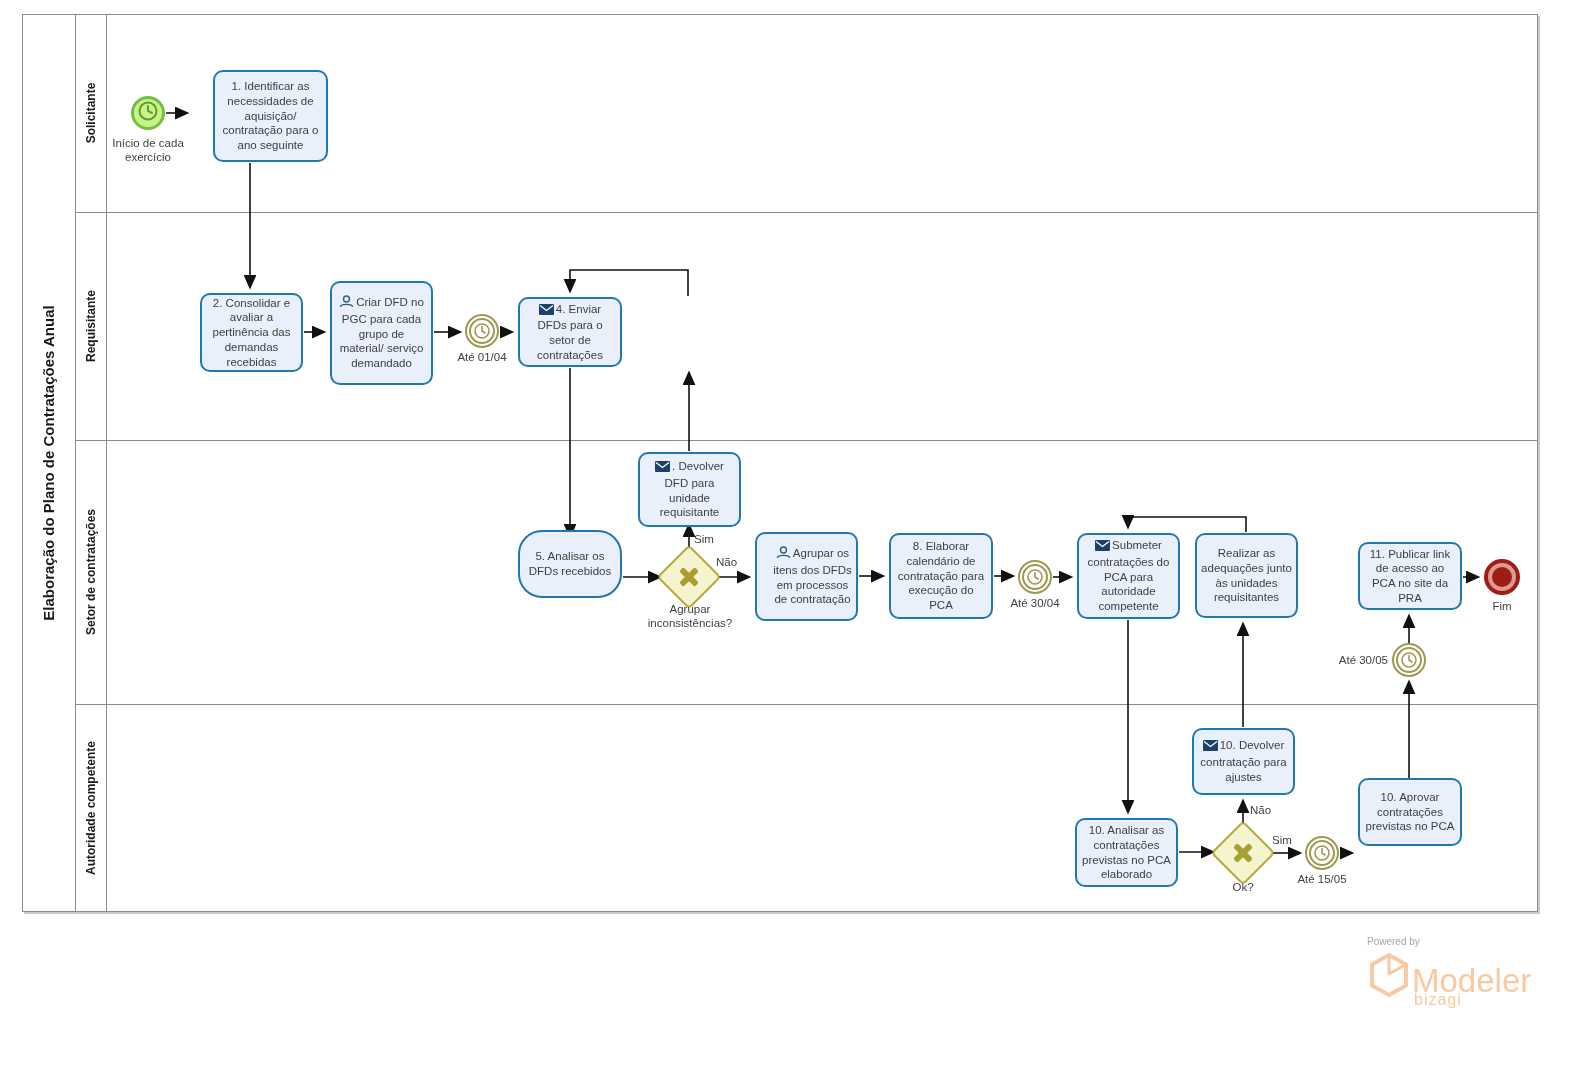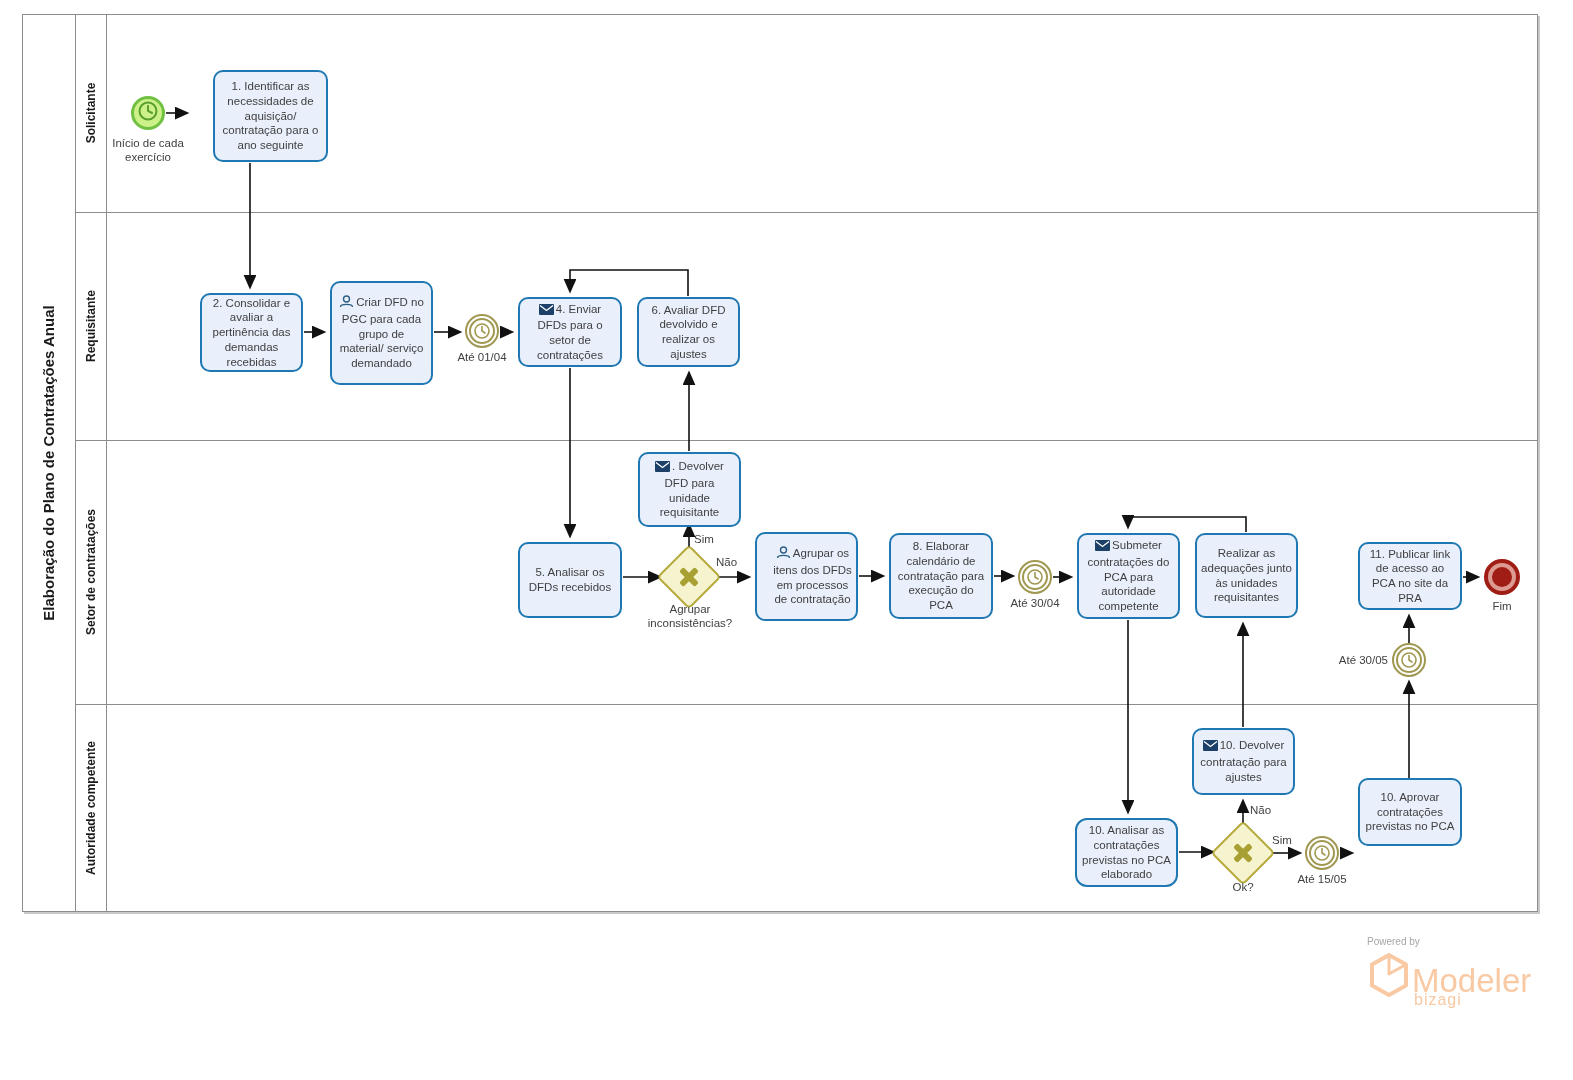--- a/index.html
+++ b/index.html
@@ -146,36 +146,33 @@
     <div>
       <span class="ticon">
         <svg width="15" height="11" viewBox="0 0 15 11">
           <rect width="15" height="11" rx="1" fill="#1d4068"></rect>
           <path d="M1,1.5 L7.5,6.5 L14,1.5" fill="none" stroke="#fff" stroke-width="1.3"></path>
         </svg>
       </span><span>4. Enviar DFDs para o setor de contratações</span>
     </div>
   </div>
 
-  <div class="task" style="left:637px; top:297px; width:103px; height:70px;">
-    <span>6. Avaliar DFD devolvido e realizar os ajustes</span>
-  </div>
 
   <div class="task" style="left:638px; top:452px; width:103px; height:75px;">
     <div>
       <span class="ticon">
         <svg width="15" height="11" viewBox="0 0 15 11">
           <rect width="15" height="11" rx="1" fill="#1d4068"></rect>
           <path d="M1,1.5 L7.5,6.5 L14,1.5" fill="none" stroke="#fff" stroke-width="1.3"></path>
         </svg>
       </span><span>. Devolver DFD para unidade requisitante</span>
     </div>
   </div>
 
-  <div class="task" style="left:518px; top:542px; width:104px; height:76px;">
+  <div class="task" style="left:518px; top:530px; width:104px; height:68px;border-radius:24px;">
     <span>5. Analisar os DFDs recebidos</span>
   </div>
 
   <div class="gateway" style="left:666px; top:554px;">
     <div class="gw-cross" style="transform:rotate(0deg);"></div>
   </div>
   <div class="evt-label" style="left:640px; top:602px; width:100px;">Agrupar inconsistências?</div>
   <div class="edge-label" style="left:694px; top:533px;">Sim</div>
   <div class="edge-label" style="left:716px; top:556px;">Não</div>
 
@@ -231,21 +228,21 @@
   <div class="event-circle timer-event" style="left:1392px; top:643px;">
     <div class="timer-inner">
       <svg width="18" height="18" viewBox="0 0 18 18">
         <circle cx="9" cy="9" r="7" fill="none" stroke="#a09850" stroke-width="1.6"></circle>
         <path d="M9,4.5 V9 L12,11" fill="none" stroke="#a09850" stroke-width="1.6" stroke-linecap="round"></path>
       </svg>
     </div>
   </div>
   <div class="evt-label" style="left:1330px; top:653px; width:58px; text-align:right;">Até 30/05</div>
 
-  <div class="task" style="left:1075px; top:818px; width:103px; height:69px;border-radius:12px;">
+  <div class="task" style="left:1075px; top:818px; width:103px; height:69px;">
     <span>10. Analisar as contratações previstas no PCA elaborado</span>
   </div>
 
   <div class="task" style="left:1192px; top:728px; width:103px; height:67px;">
     <div>
       <span class="ticon">
         <svg width="15" height="11" viewBox="0 0 15 11">
           <rect width="15" height="11" rx="1" fill="#1d4068"></rect>
           <path d="M1,1.5 L7.5,6.5 L14,1.5" fill="none" stroke="#fff" stroke-width="1.3"></path>
         </svg>

